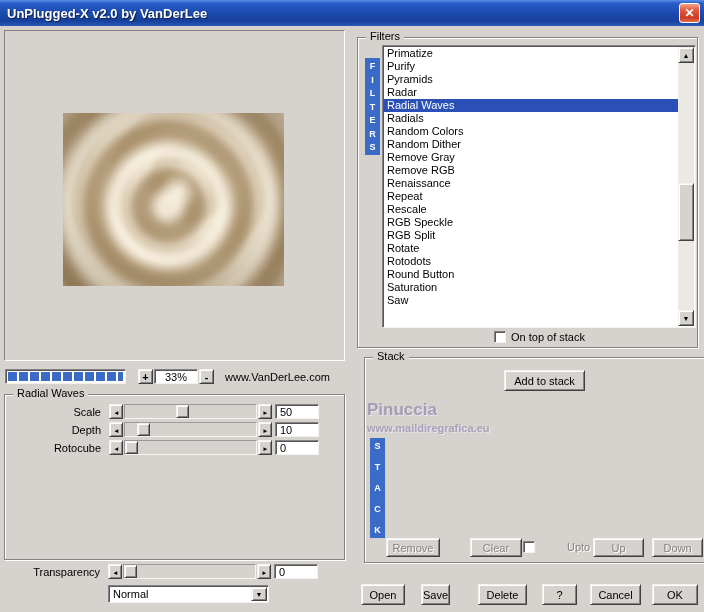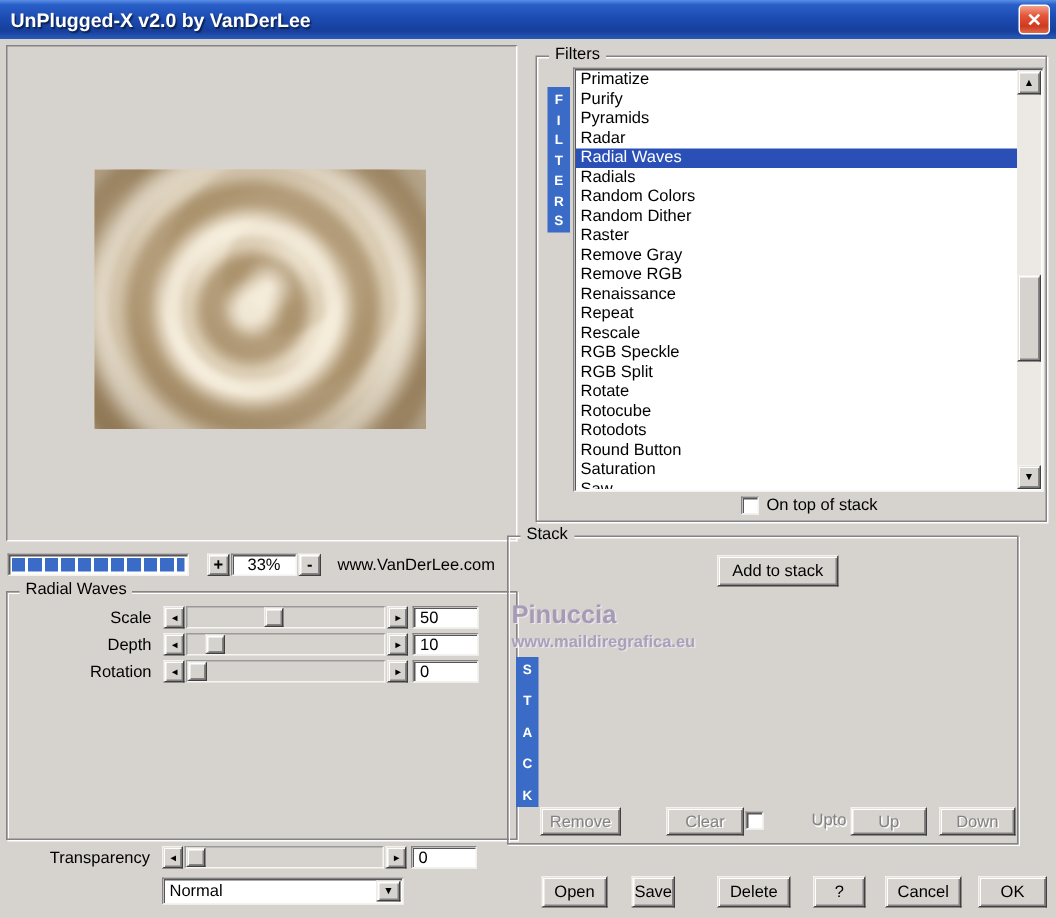--- a/index.html
+++ b/index.html
@@ -78,21 +78,21 @@
   .sb-btn { position:absolute; left:0; width:16px; height:16px; font-size:7px; }
   .sb-up { top:0; } .sb-down { bottom:0; }
   .sb-thumb { position:absolute; left:0; top:136px; width:16px; height:58px; background:#d6d3ce;
     border:1px solid; border-color:#f4f2ee #404040 #404040 #f4f2ee; box-shadow:inset 1px 1px 0 #fff, inset -1px -1px 0 #848284; }
 
   .checkbox-row { position:absolute; display:flex; align-items:center; gap:5px; }
   .checkbox { width:12px; height:12px; background:#fff; border:1px solid; border-color:#848284 #f4f2ee #f4f2ee #848284; box-shadow:inset 1px 1px 0 #565656; }
   .ontop-row { left:136px; top:293px; }
 
   
-  .stack-group { left:338px; top:357px; width:341px; height:206px; }
+  .stack-group { left:364px; top:357px; width:341px; height:206px; }
   .add-stack-btn { position:absolute; left:139px; top:12px; width:81px; height:21px; }
   .stack-strip { left:5px; top:80px; width:15px; height:100px; }
   .wm1 { position:absolute; left:2px; top:42px; font-size:17px; font-weight:bold; color:#a59bb4; text-shadow:1px 1px 0 #e8e4ee; }
   .wm2 { position:absolute; left:2px; top:64px; font-size:11px; font-weight:bold; color:#aaa0b8; text-shadow:1px 1px 0 #e8e4ee; }
   .disabled-btn { color:#848284; text-shadow:1px 1px 0 #fff; }
   .stack-row-btn { position:absolute; top:180px; height:19px; }
 
   
   .footer-btn { position:absolute; top:584px; height:21px; }
 </style>
@@ -148,21 +148,21 @@
       <div class="track row-track">
         <div class="thumb" style="left: 9%;"></div>
       </div>
       <button class="btn arrow-btn row-r-arrow">
           <span>►</span>
         </button>
       <div class="value-field sunken row-value">10</div>
     </div>
 
     <div class="slider-row" style="top:45px;">
-      <span class="s-label">Rotation</span>
+      <span class="s-label">Rotocube</span>
       <button class="btn arrow-btn row-l-arrow">
           <span>◄</span>
         </button>
       <div class="track row-track">
         <div class="thumb" style="left: 0%;"></div>
       </div>
       <button class="btn arrow-btn row-r-arrow">
           <span>►</span>
         </button>
       <div class="value-field sunken row-value">0</div>
@@ -202,30 +202,28 @@
     <div class="listbox sunken">
       <div class="list-items">
           <div class="list-item">Primatize</div>
           <div class="list-item">Purify</div>
           <div class="list-item">Pyramids</div>
           <div class="list-item">Radar</div>
           <div class="list-item selected">Radial Waves</div>
           <div class="list-item">Radials</div>
           <div class="list-item">Random Colors</div>
           <div class="list-item">Random Dither</div>
-          <div class="list-item">Raster</div>
           <div class="list-item">Remove Gray</div>
           <div class="list-item">Remove RGB</div>
           <div class="list-item">Renaissance</div>
           <div class="list-item">Repeat</div>
           <div class="list-item">Rescale</div>
           <div class="list-item">RGB Speckle</div>
           <div class="list-item">RGB Split</div>
           <div class="list-item">Rotate</div>
-          <div class="list-item">Rotocube</div>
           <div class="list-item">Rotodots</div>
           <div class="list-item">Round Button</div>
           <div class="list-item">Saturation</div>
           <div class="list-item">Saw</div>
         </div>
       <div class="scrollbar">
         <button class="btn sb-btn sb-up">
             <span>▲</span>
           </button>
         <div class="sb-thumb"></div>

